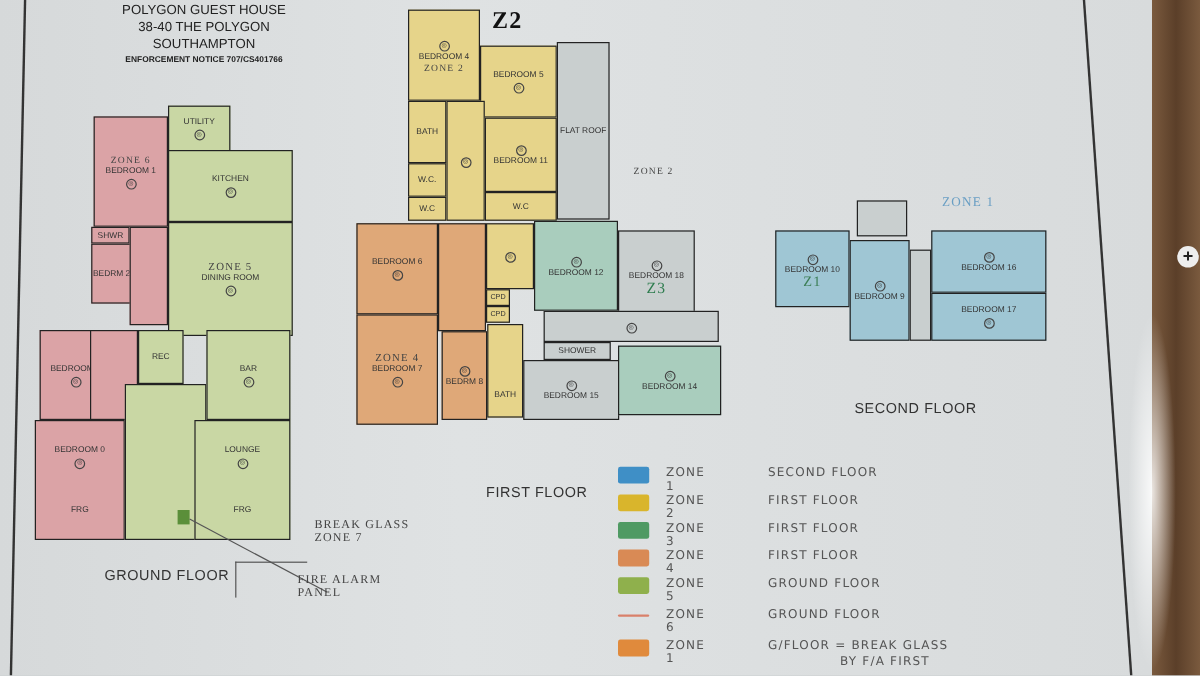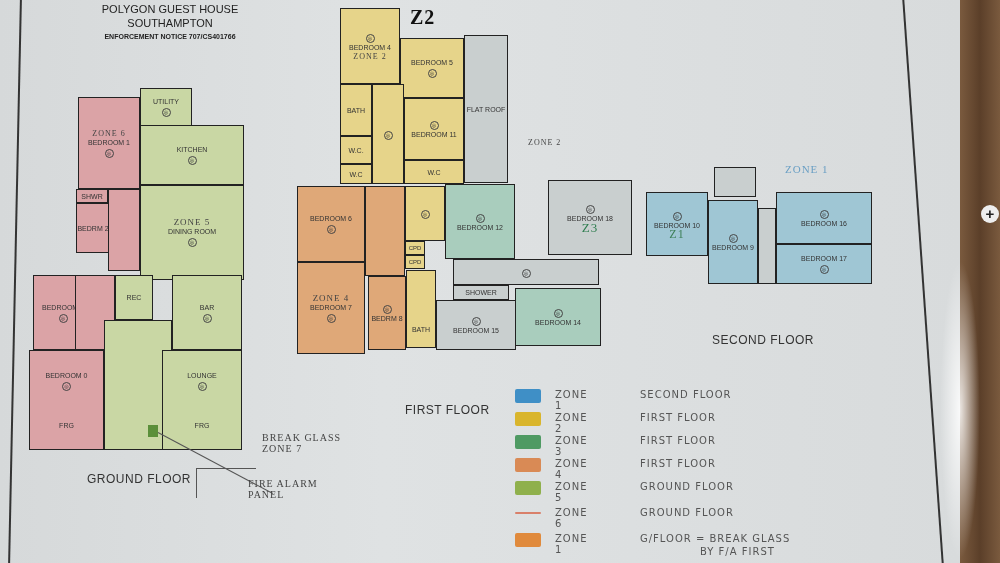--- a/index.html
+++ b/index.html
@@ -35,20 +35,21 @@
 
 <div class="sheet"></div>
 <div class="border-l"></div>
 <div class="border-r"></div>
 <div class="wood"></div>
 <div class="glare"></div>
 <div class="screw">+</div>
 
 <div class="title">
   <div>POLYGON GUEST HOUSE</div>
+  <div>38-40 THE POLYGON</div>
   <div>SOUTHAMPTON</div>
   <div class="small">ENFORCEMENT NOTICE 707/CS401766</div>
 </div>
 
 <div>
   <div class="room green" style="left:140px;top:88px;width:52px;height:38px;">
       <span>UTILITY</span>
       <span class="det">◎</span>
     </div>
   <div class="room green" style="left:140px;top:125px;width:104px;height:60px;">
@@ -163,21 +164,21 @@
       <span>CPD</span>
     </div>
   <div class="room yellow" style="left:406px;top:270px;width:30px;height:78px;">
       <span style="margin-top:40px;">BATH</span>
     </div>
 
   <div class="room teal" style="left:445px;top:184px;width:70px;height:75px;">
       <span class="det">◎</span>
       <span>BEDROOM 12</span>
     </div>
-  <div class="room grey" style="left:515px;top:180px;width:84px;height:75px;margin-left:33px;">
+  <div class="room grey" style="left:515px;top:192px;width:64px;height:75px;">
       <span class="det">◎</span>
       <span>BEDROOM 18</span>
       <span class="hand" style="position:static;font-size:13px;color:#2e7d4f;">Z3</span>
     </div>
   <div class="room grey" style="left:453px;top:259px;width:146px;height:26px;">
       <span class="det">◎</span>
     </div>
   <div class="room grey" style="left:453px;top:285px;width:56px;height:15px;">
       <span>SHOWER</span>
     </div>

